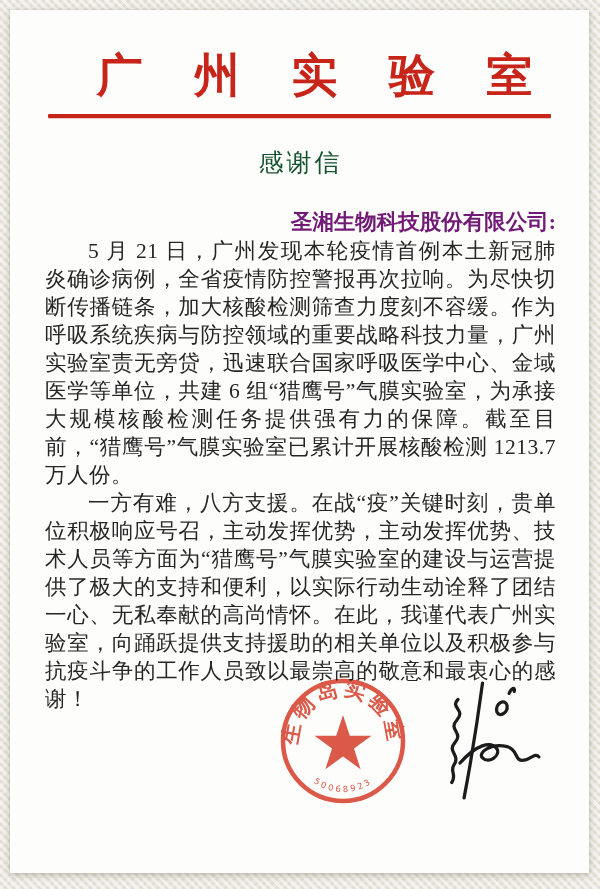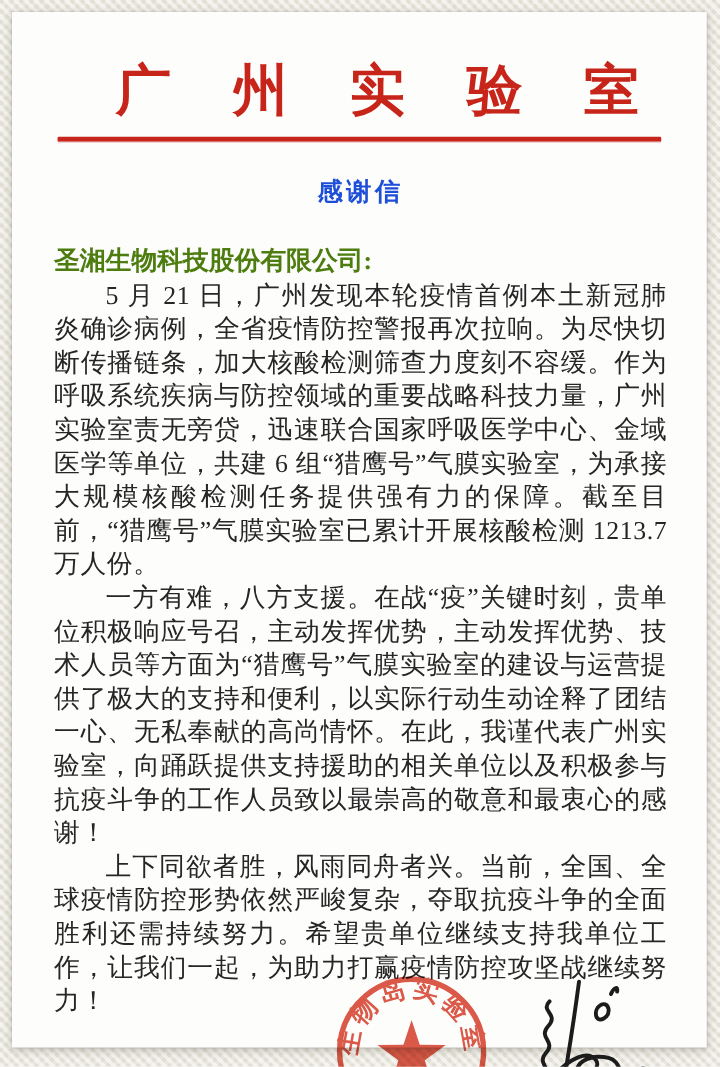--- a/index.html
+++ b/index.html
@@ -34,27 +34,28 @@
     font-family:"Liberation Serif","DejaVu Serif",serif;
   }
   .rule{
     height:4px;background:#c8251a;border-radius:1px;
     margin:12px 5px 0 3px;
     box-shadow:0 1px 0 rgba(200,37,26,.25);
   }
   .letter-title{
     margin:28px 0 0;
     text-align:center;
-    font-size:21px;font-weight:bold;color:#1d4ed8;
+    font-size:25px;font-weight:normal;color:#14532d;
     letter-spacing:3px;
   }
   .salutation{
     margin-top:28px;
-    font-size:21.5px;font-weight:bold;color:#4d7c0f;
+    font-size:21.5px;font-weight:bold;color:#701a75;
     line-height:30px;
+    text-align:right;
   }
   .body-para{
     margin:0 0 0;
     font-size:21.5px;color:#262626;
     line-height:28px;
     text-align:justify;
     text-indent:2em;
     letter-spacing:.5px;
   }
   .sign-block{
@@ -84,21 +85,20 @@
     <div class="letterhead">广州实验室</div>
 
     <div class="rule"></div>
 
     <h1 class="letter-title">感谢信</h1>
 
     <div class="salutation">圣湘生物科技股份有限公司:</div>
 
     <p class="body-para">5 月 21 日，广州发现本轮疫情首例本土新冠肺炎确诊病例，全省疫情防控警报再次拉响。为尽快切断传播链条，加大核酸检测筛查力度刻不容缓。作为呼吸系统疾病与防控领域的重要战略科技力量，广州实验室责无旁贷，迅速联合国家呼吸医学中心、金域医学等单位，共建 6 组“猎鹰号”气膜实验室，为承接大规模核酸检测任务提供强有力的保障。截至目前，“猎鹰号”气膜实验室已累计开展核酸检测 1213.7 万人份。</p>
     <p class="body-para">一方有难，八方支援。在战“疫”关键时刻，贵单位积极响应号召，主动发挥优势，主动发挥优势、技术人员等方面为“猎鹰号”气膜实验室的建设与运营提供了极大的支持和便利，以实际行动生动诠释了团结一心、无私奉献的高尚情怀。在此，我谨代表广州实验室，向踊跃提供支持援助的相关单位以及积极参与抗疫斗争的工作人员致以最崇高的敬意和最衷心的感谢！</p>
-    <p class="body-para">上下同欲者胜，风雨同舟者兴。当前，全国、全球疫情防控形势依然严峻复杂，夺取抗疫斗争的全面胜利还需持续努力。希望贵单位继续支持我单位工作，让我们一起，为助力打赢疫情防控攻坚战继续努力！</p>
 
     <div class="sign-block">
 
       <svg class="seal-svg" viewBox="0 0 140 140">
         <defs>
           <path id="sealArcTop" d="M 25,70 A 45 45 0 1 1 115,70" fill="none"></path>
           <path id="sealArcBottom" d="M 19,70 A 51 51 0 0 0 121,70" fill="none"></path>
         </defs>
         <circle cx="70" cy="70" r="60" fill="none" stroke="#d8432f" stroke-width="4.5"></circle>
         <polygon points="0,-30 6.8,-9.3 28.5,-9.2 11,3.6 17.6,24.2 0,11.5 -17.6,24.2 -11,3.6 -28.5,-9.2 -6.8,-9.3" transform="translate(70,74)" fill="#d8432f"></polygon>

